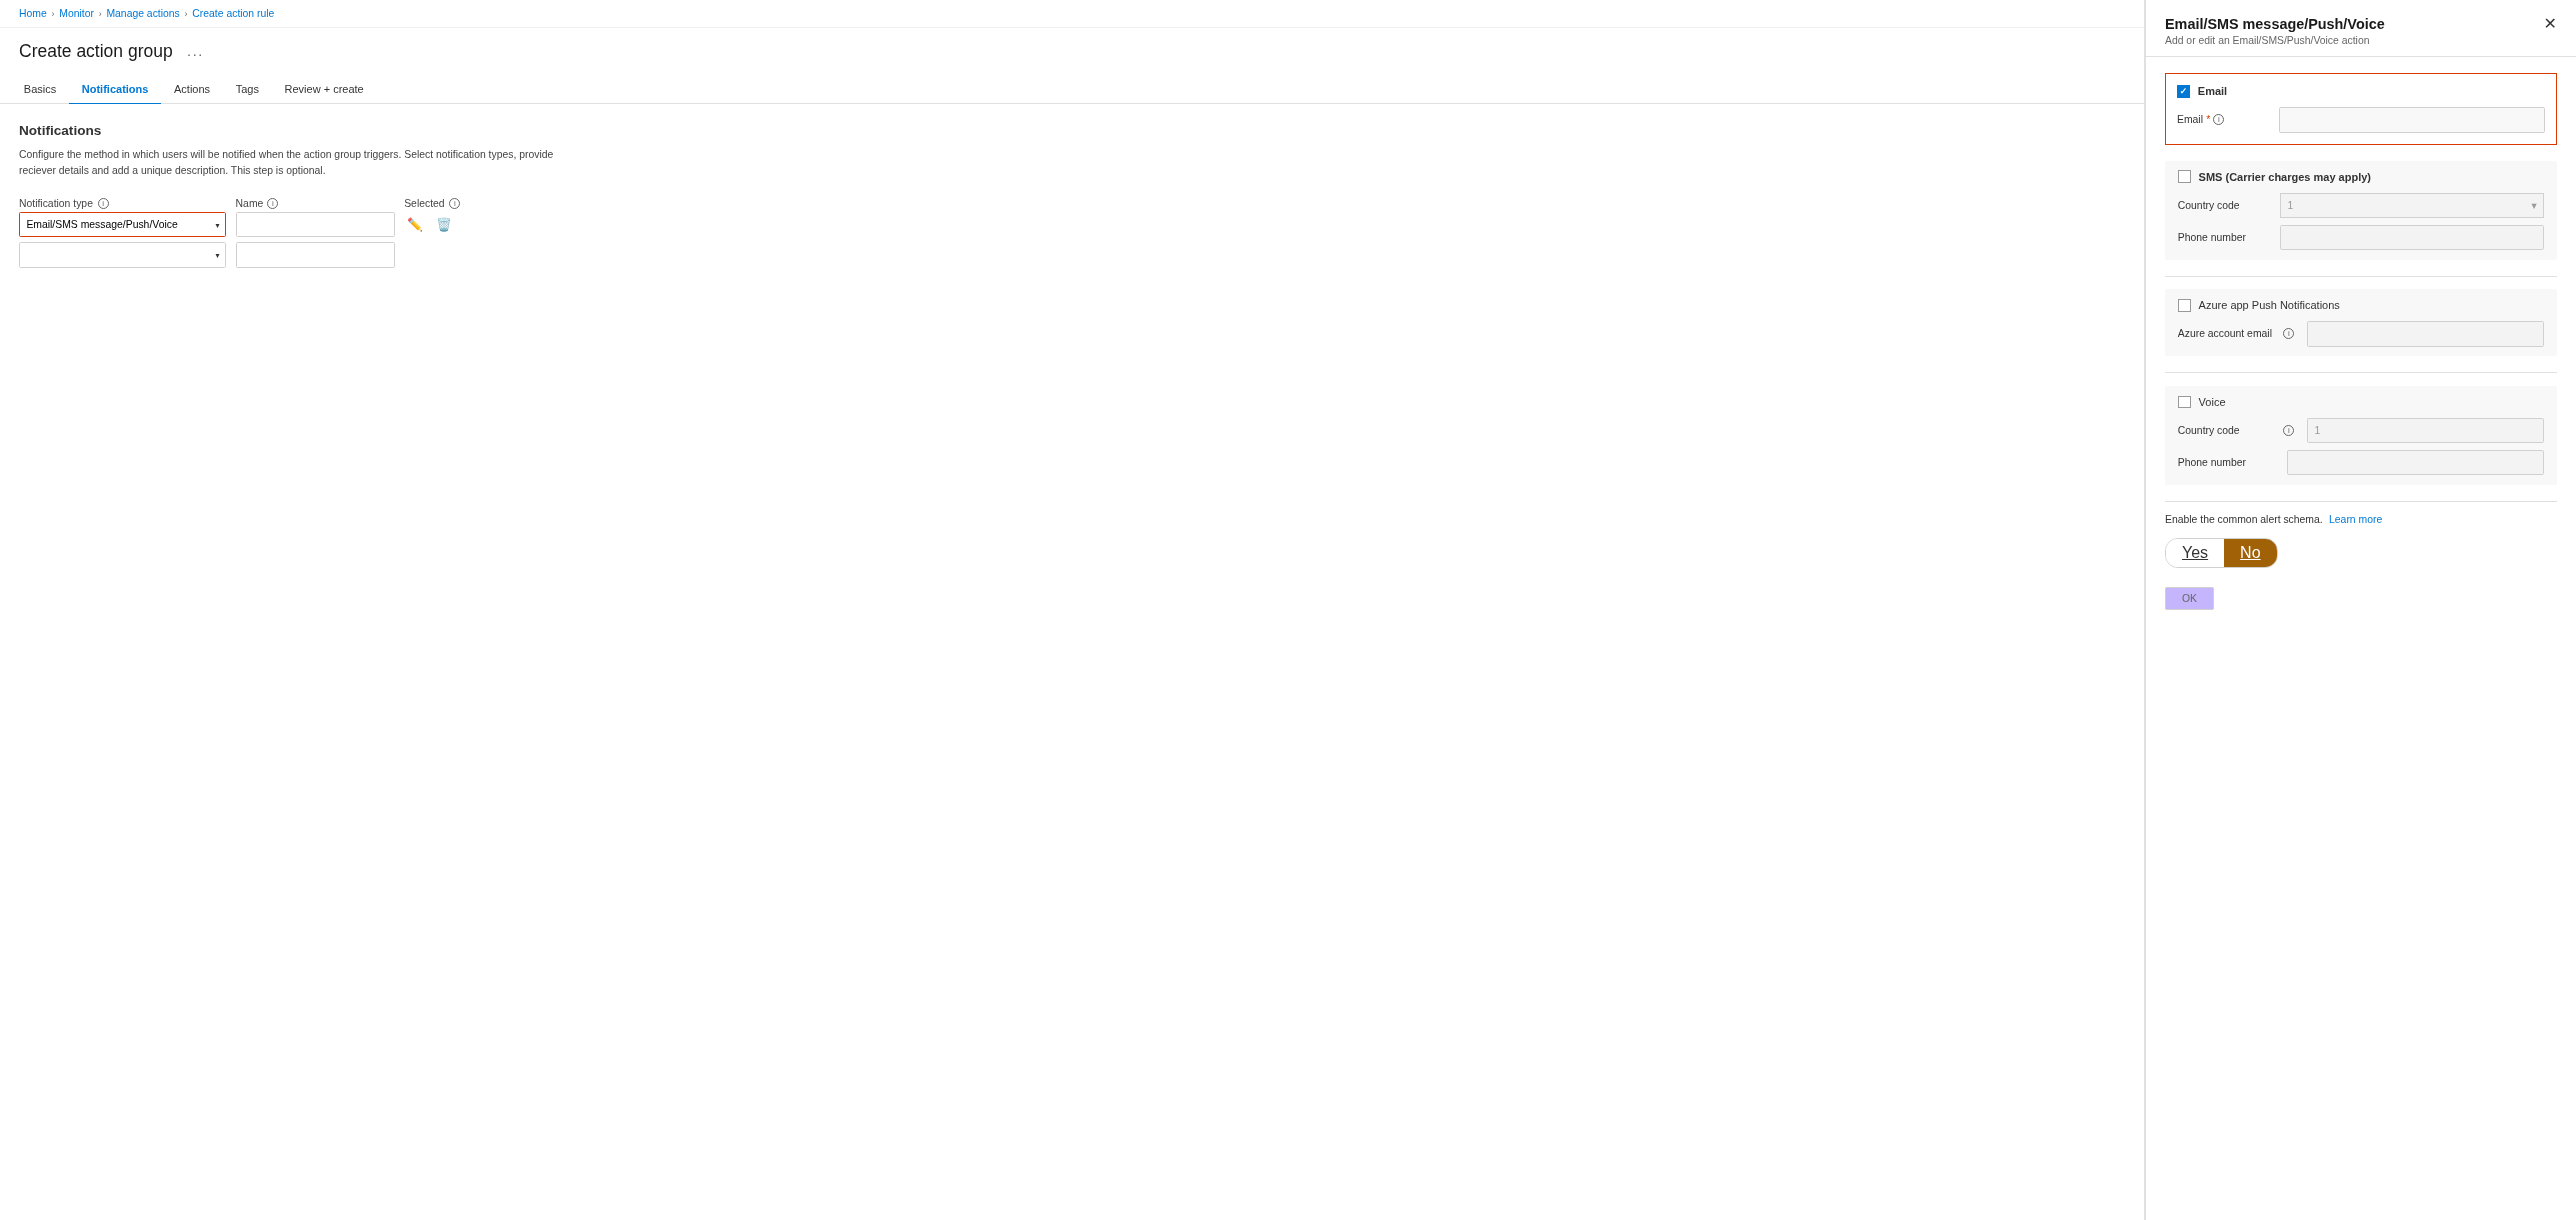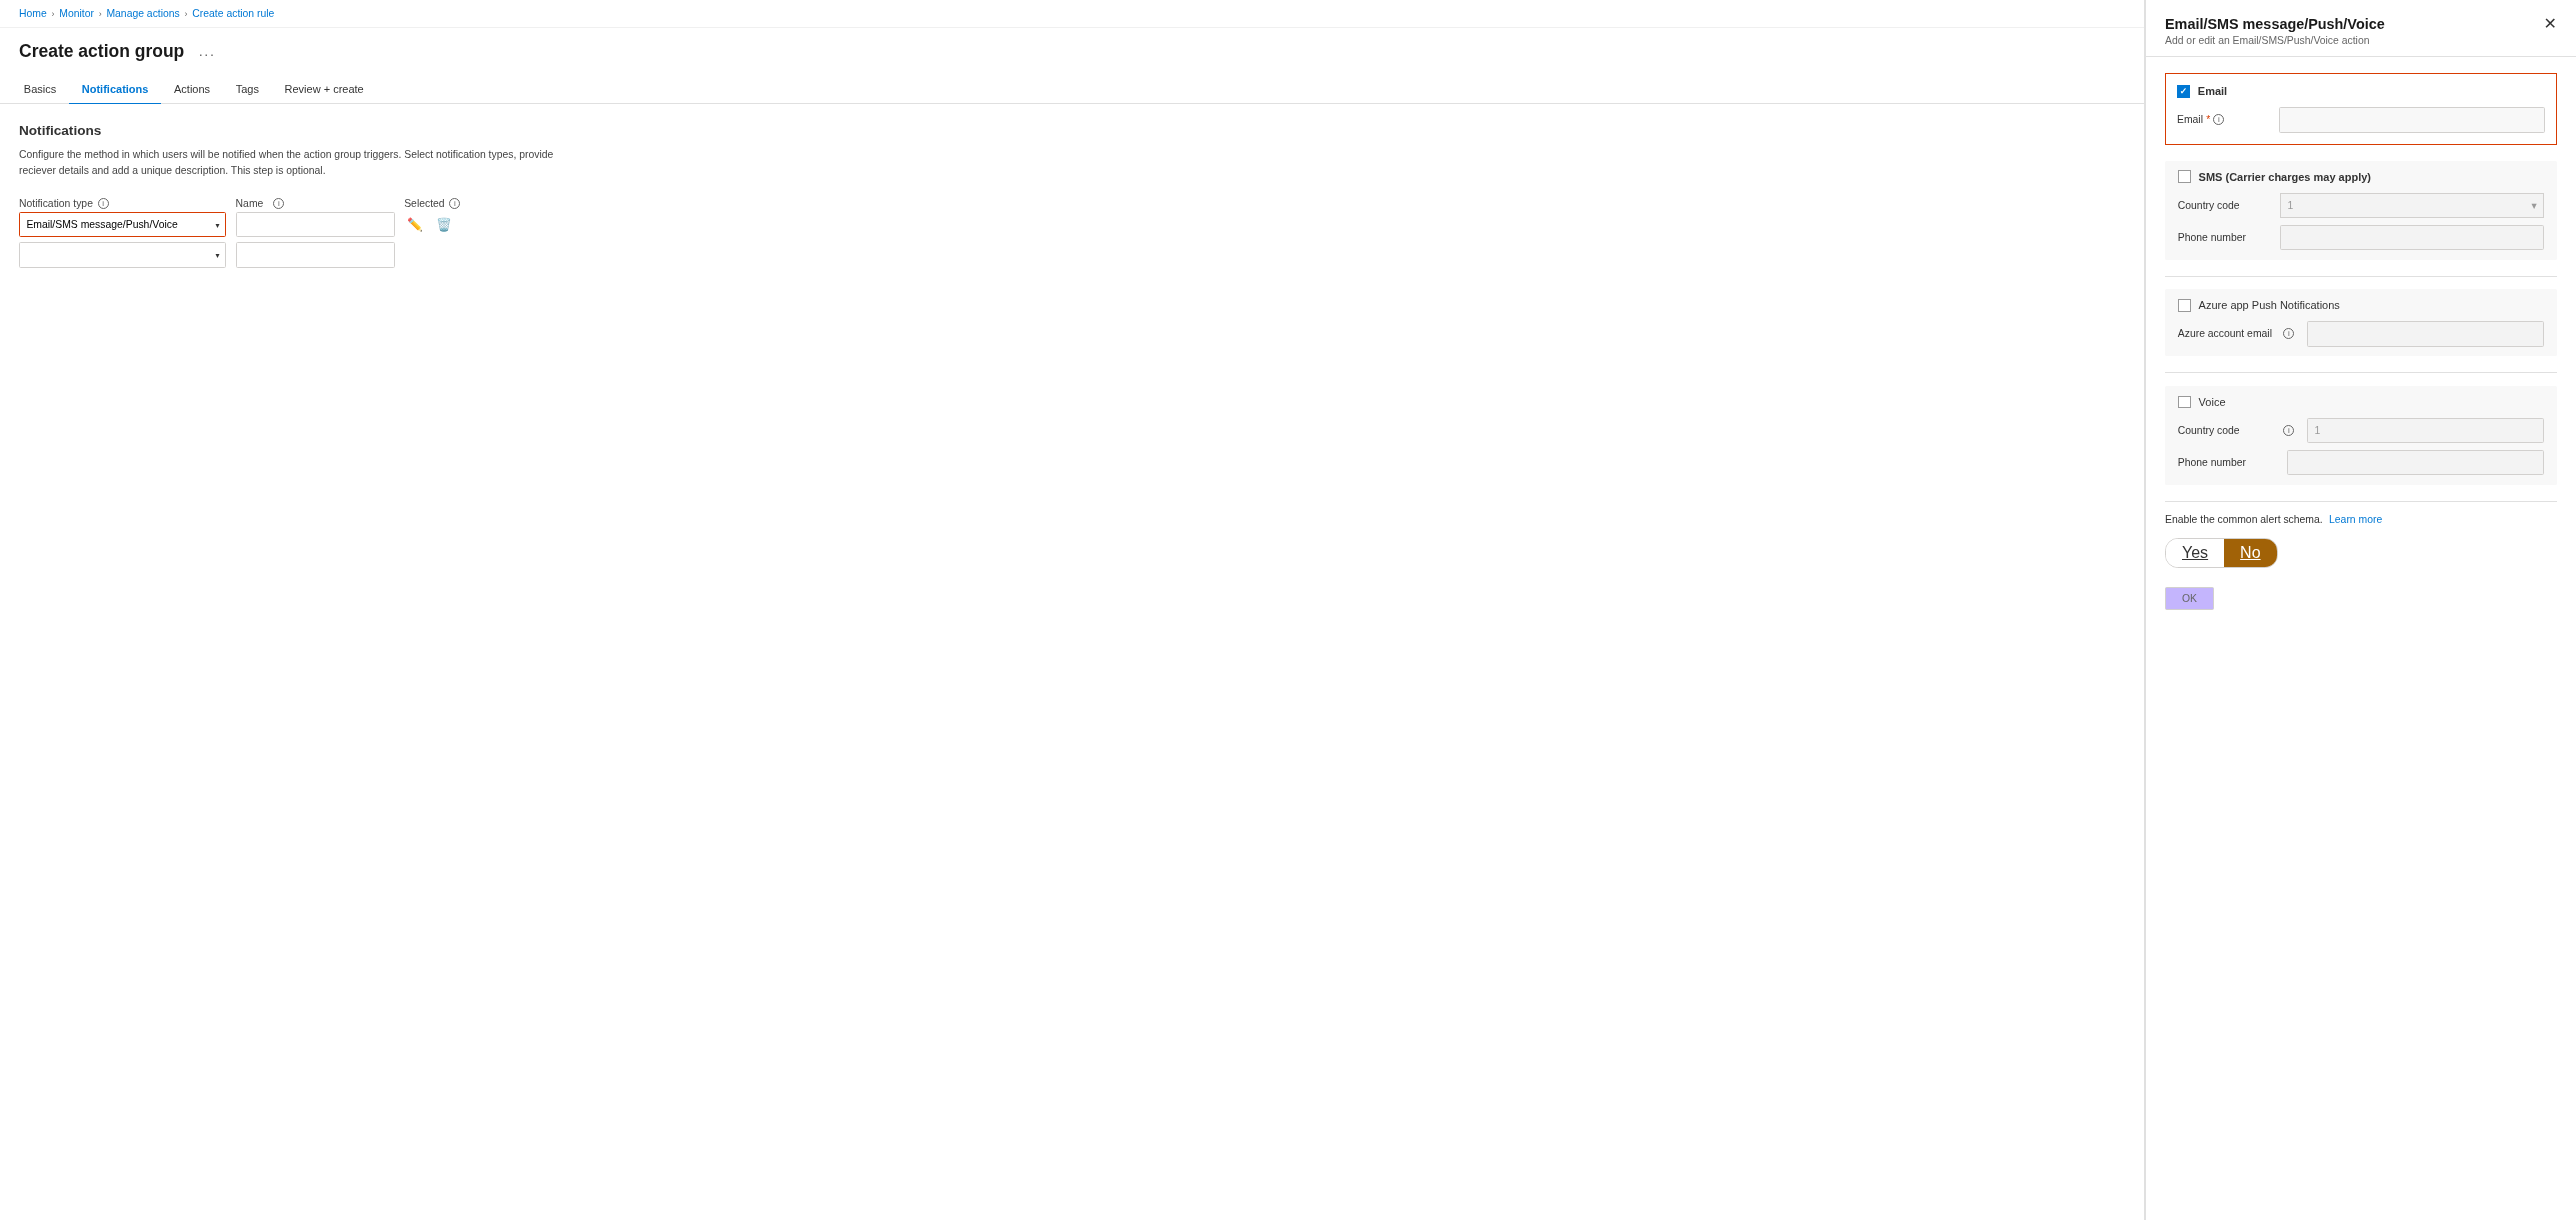--- a/index.html
+++ b/index.html
@@ -31,21 +31,21 @@
     .breadcrumb .current { color: #0078d4; }
 
     .page-header {
       display: flex;
       align-items: center;
       gap: 9.6px;
       padding: 12.8px 19px 0;
     }
     .page-title {
       font-size: 17.5px;
-      font-weight: 700;
+      font-weight: 400;
       color: #1a1a1a;
     }
     .ellipsis-btn {
       background: none;
       border: none;
       font-size: 14.4px;
       color: #666;
       cursor: pointer;
       padding: 1.6px 4.8px;
       letter-spacing: 1.6px;
@@ -106,21 +106,21 @@
       display: flex;
       align-items: center;
       gap: 4.8px;
     }
     .col-name {
       width: 159px;
       font-size: 10.4px;
       color: #444;
       display: flex;
       align-items: center;
-      gap: 10px;
+      gap: 4px;
       margin-left: 9.6px;
     }
     .col-selected {
       font-size: 10.4px;
       color: #444;
       display: flex;
       align-items: center;
       gap: 4.8px;
       margin-left: 9.6px;
     }

